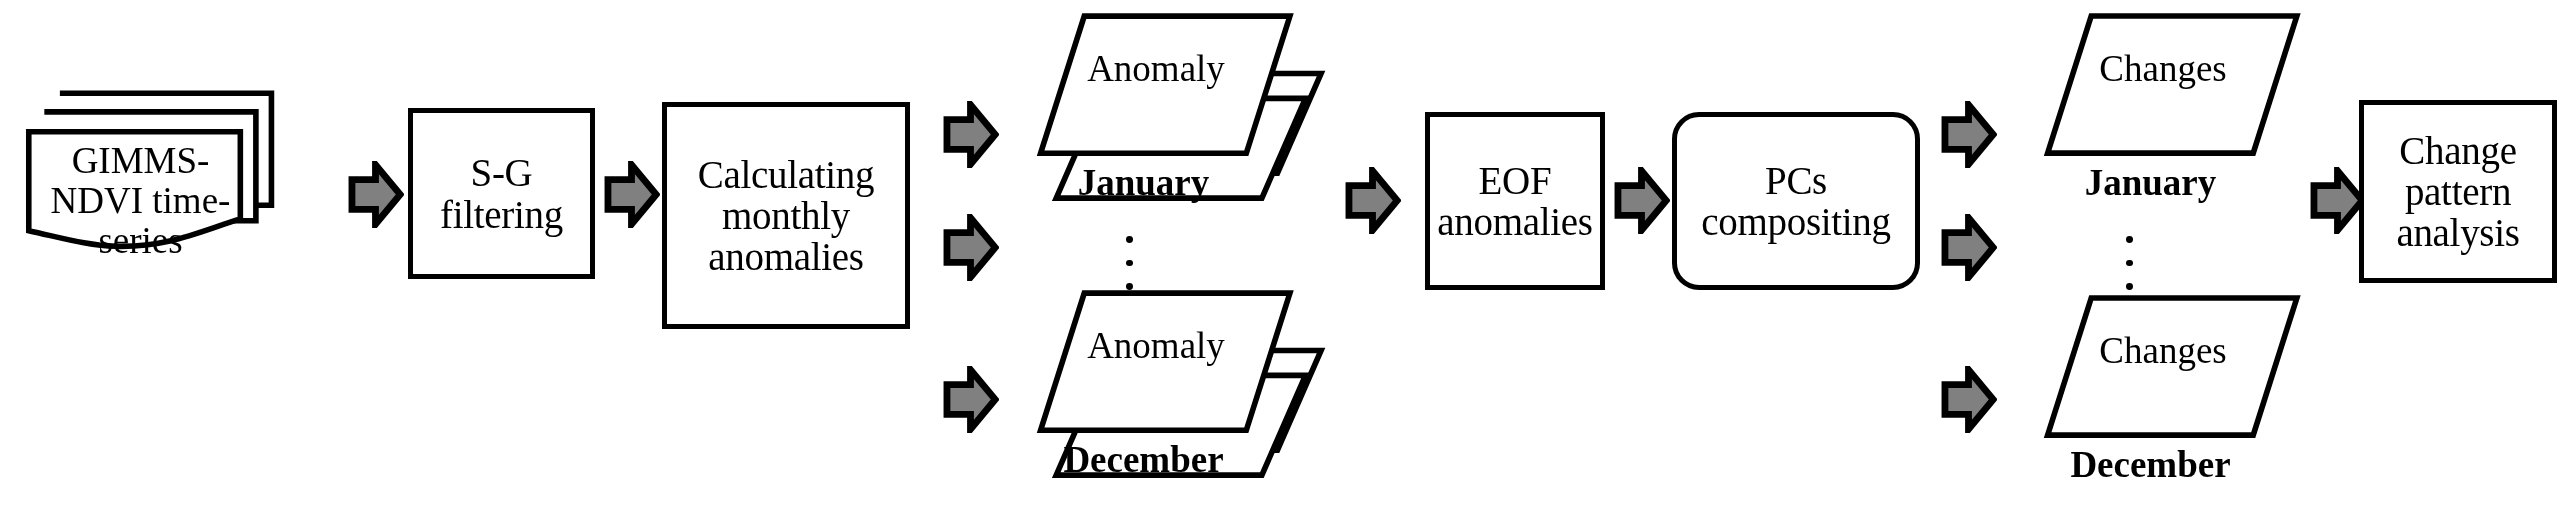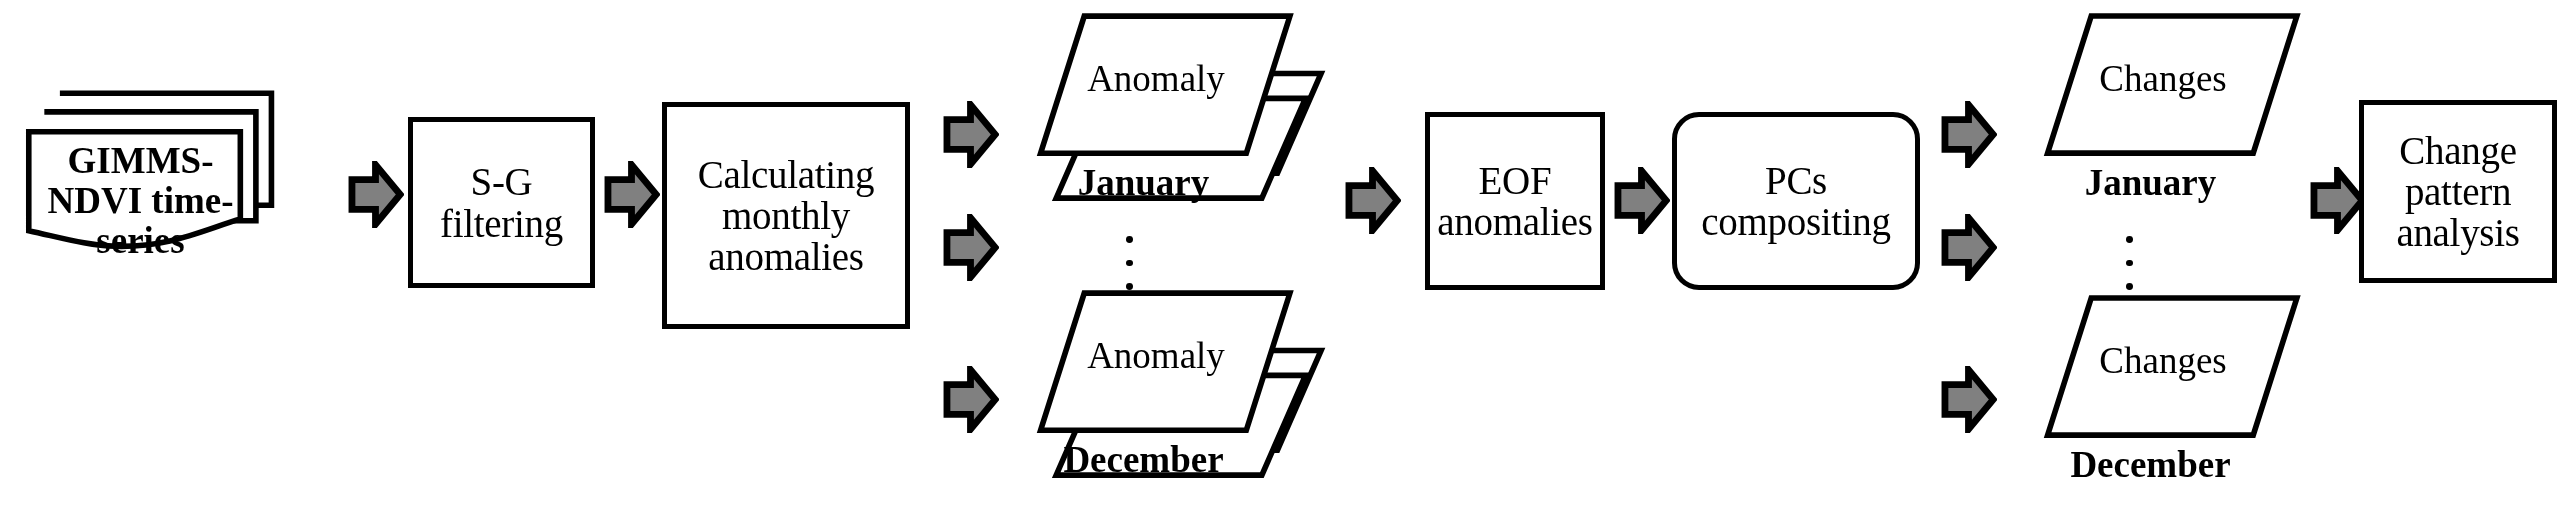--- a/index.html
+++ b/index.html
@@ -36,21 +36,21 @@
   }
   .proc-box .label {
     font-size: 39px;
     line-height: 1.06;
     letter-spacing: -0.3px;
     padding: 0 3.7px;
     white-space: pre-line;
   }
 
   
-  .doc-stack { position: absolute; font-weight: bold; }
+  .doc-stack { position: absolute; }
   .doc-stack svg { display: block; }
   .doc-stack .doc-label {
     position: absolute;
     left: 25px;
     top: 54px;
     width: 206px;
     text-align: center;
     font-size: 37px;
     line-height: 1.08;
     white-space: pre-line;
@@ -58,21 +58,20 @@
 
   
   .para-wrap { position: absolute; }
   .para-wrap svg { display: block; }
   .para-wrap .para-title {
     position: absolute;
     text-align: center;
     font-size: 37px;
     line-height: 1;
     white-space: nowrap;
-    margin-top: 10px;
   }
   .para-wrap .para-sub {
     position: absolute;
     text-align: center;
     font-size: 37px;
     line-height: 1;
     white-space: nowrap;
     font-weight: bold;
   }
 
@@ -116,21 +115,21 @@
   </div>
 
   <div class="arrow" style="left:347px; top:161px;">
     <span>
       <svg width="57" height="67" viewBox="0 0 92 108">
         <path d="M8 30 L46 30 L46 6 L86 54 L46 102 L46 78 L8 78 Z" fill="#808080" stroke="#000" stroke-width="11" stroke-linejoin="miter"></path>
       </svg>
     </span>
   </div>
 
-  <div class="proc-box" style="left:408px; top:117px; width:187px; height:171px;">
+  <div class="proc-box" style="left:408px; top:108px; width:187px; height:171px;">
     <span class="label">S-G
 filtering</span>
   </div>
 
   <div class="arrow" style="left:603px; top:161px;">
     <span>
       <svg width="57" height="67" viewBox="0 0 92 108">
         <path d="M8 30 L46 30 L46 6 L86 54 L46 102 L46 78 L8 78 Z" fill="#808080" stroke="#000" stroke-width="11" stroke-linejoin="miter"></path>
       </svg>
     </span>

